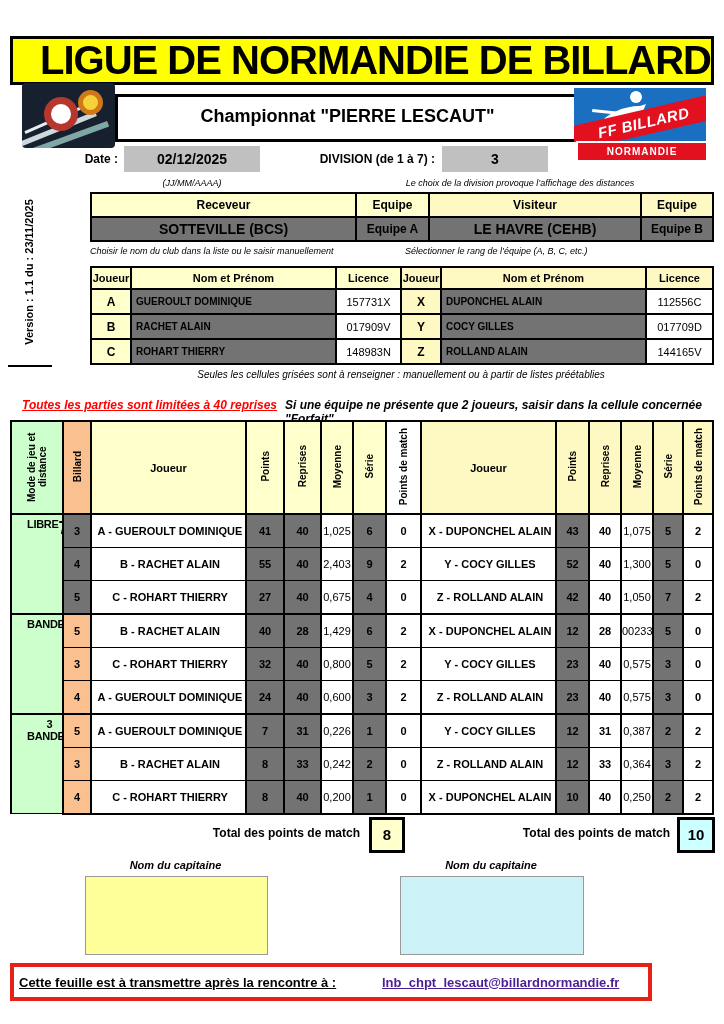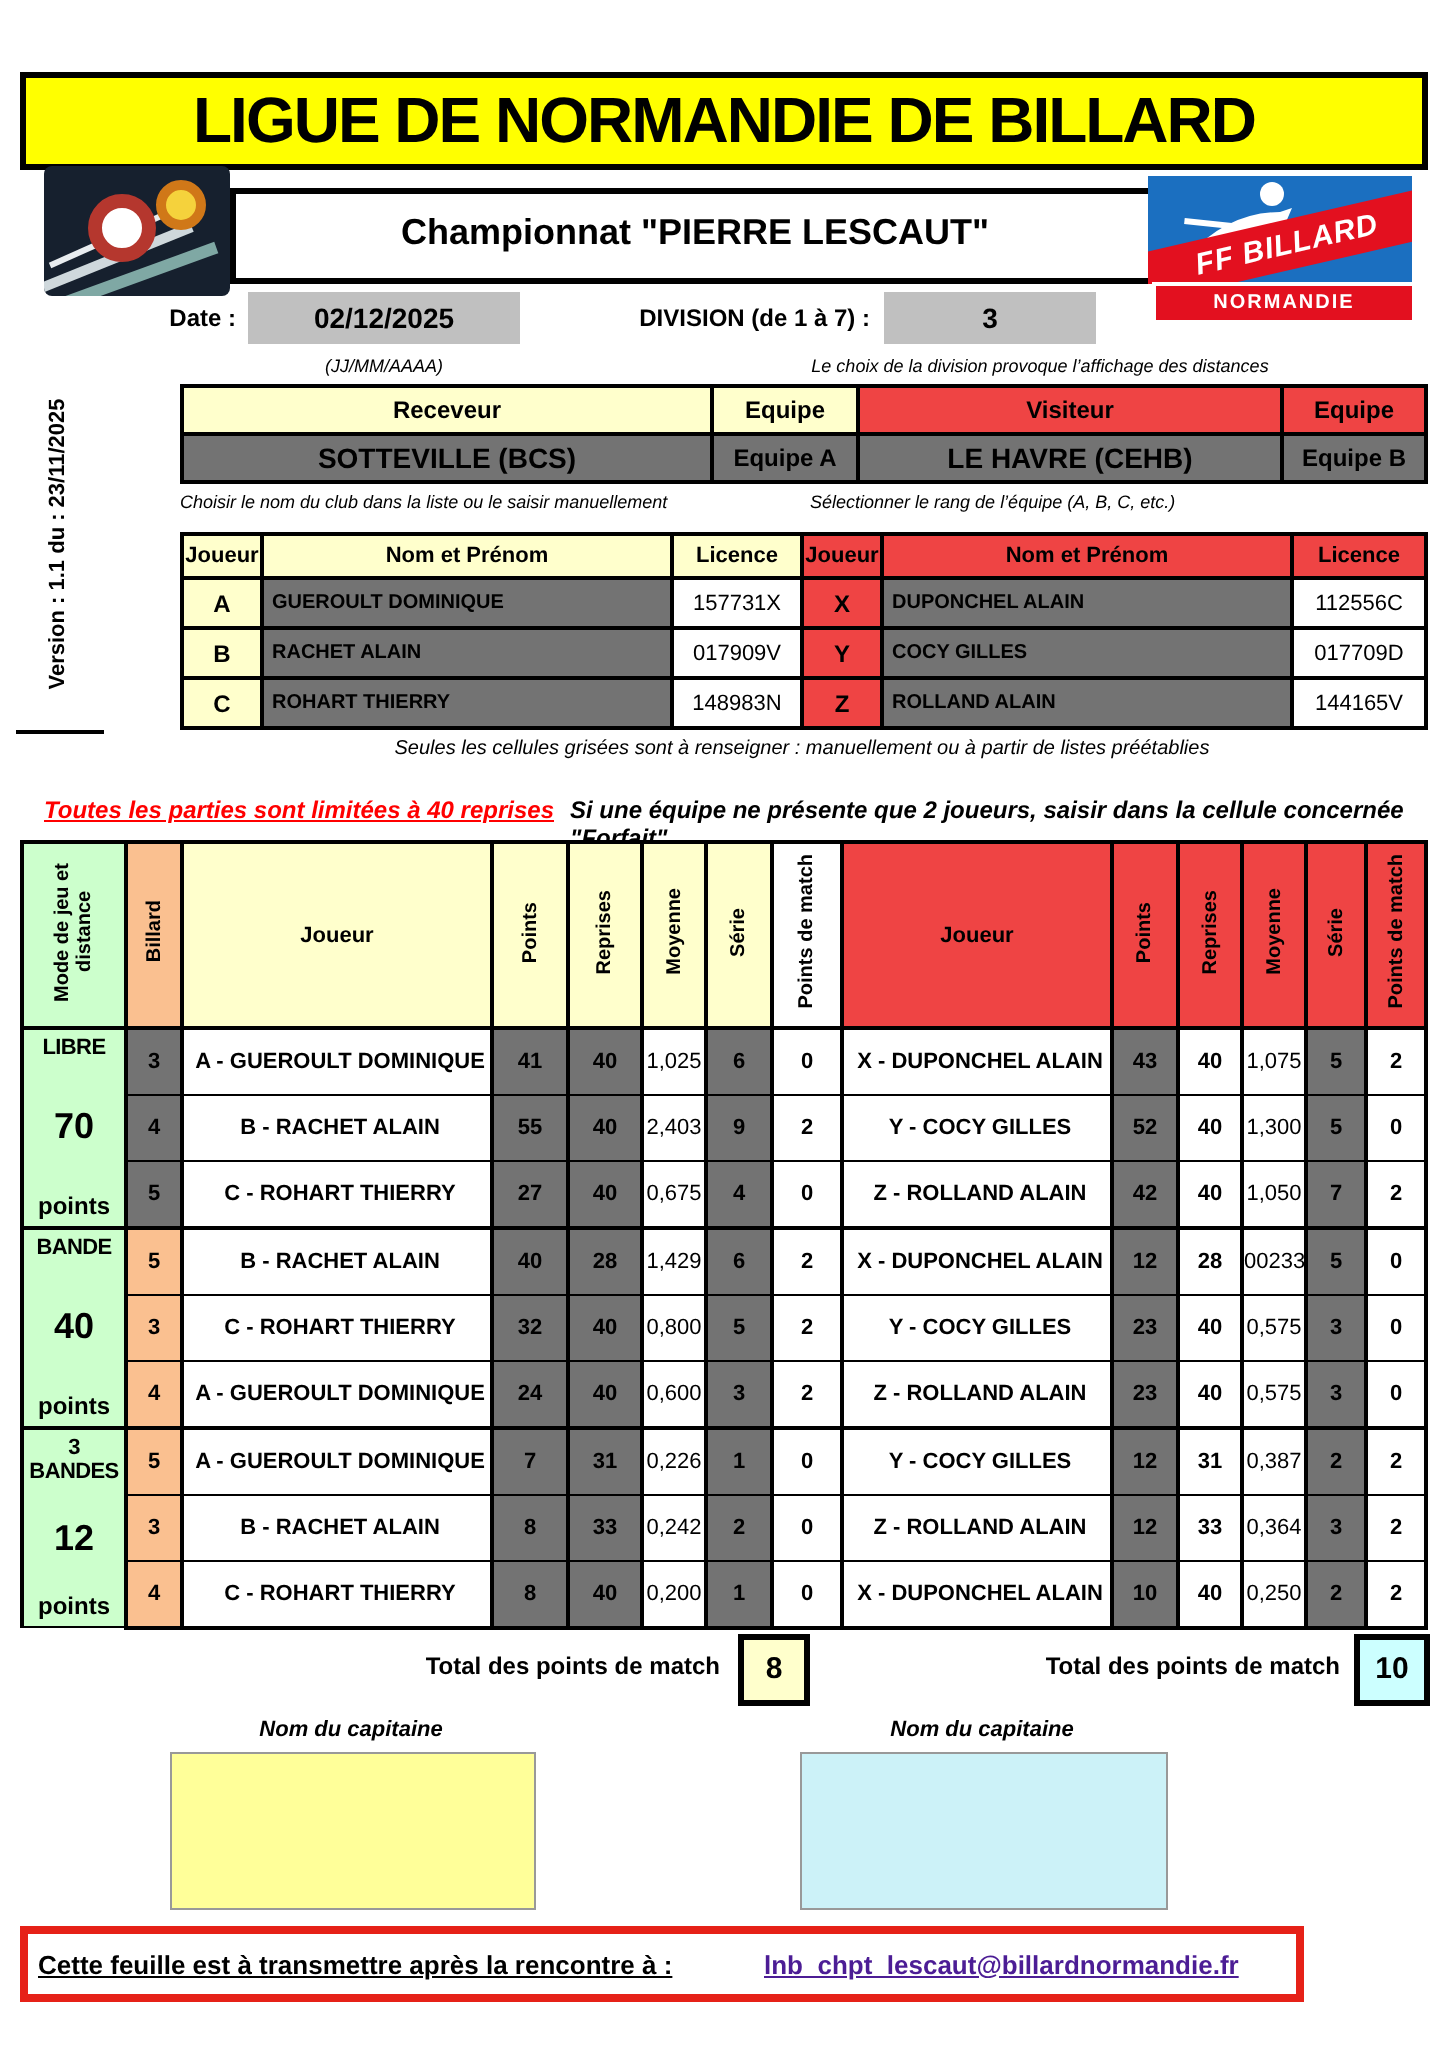--- a/index.html
+++ b/index.html
@@ -1,22 +1,22 @@
 <!DOCTYPE html>
 <html><head>
 <meta charset="utf-8">
 <style>
   html,body{margin:0;padding:0;background:#fff;}
   #page{position:relative;width:724px;height:1024px;background:#fff;
         font-family:"Liberation Sans",sans-serif;color:#000;overflow:hidden;}
 
   
   .banner{position:absolute;left:10px;top:36px;width:698px;height:43px;
-          background:#FFFF00;border:3px solid #000;text-align:center;
-          font-weight:bold;font-size:32px;line-height:43px;letter-spacing:-1px;}
+          background:#FFFF00;border:3px solid #000;text-align:right;
+          font-weight:bold;font-size:40px;line-height:43px;letter-spacing:-1px;}
 
   
   .photo-logo{position:absolute;left:22px;top:83px;width:93px;height:65px;
               background:#16202e;border-radius:4px;overflow:hidden;}
   .ball-red{position:absolute;left:22px;top:14px;width:20px;height:20px;border-radius:50%;
             background:#fff;border:7px solid #b5372e;}
   .ball-yellow{position:absolute;left:56px;top:7px;width:15px;height:15px;border-radius:50%;
                background:#f5d23c;border:5px solid #d07818;}
   .cue1{position:absolute;left:-8px;top:44px;width:85px;height:5px;background:#cfd8dc;
         transform:rotate(-22deg);}
@@ -61,21 +61,21 @@
   table{border-collapse:collapse;table-layout:fixed;}
   td,th{padding:0;overflow:hidden;vertical-align:middle;}
 
   
   .teams{position:absolute;left:90px;top:192px;width:622px;}
   .teams td{border:2px solid #000;text-align:center;font-weight:bold;}
   .teams tr{height:24px;}
   .teams .hdr{font-size:12px;}
   .teams .club{font-size:14px;}
   .teams .eq{font-size:12px;}
-  .bg-yel{background:#FFFFCC;} .bg-cyn{background:#ef4444;margin-left:46px;}
+  .bg-yel{background:#FFFFCC;} .bg-cyn{background:#fef9c3;margin-left:46px;}
   .bg-gry{background:#737373;} .bg-grn{background:#CCFFCC;}
   .bg-org{background:#FAC090;} .bg-wht{background:#FFFFFF;}
 
   .team-hint-left{left:90px;top:246px;width:310px;font-size:9px;}
   .team-hint-right{left:405px;top:246px;width:300px;font-size:9px;}
 
   
   .players{position:absolute;left:90px;top:266px;width:622px;}
   .players td{border:2px solid #000;text-align:center;}
   .players tr{height:25px;}
@@ -98,22 +98,22 @@
   .match td{border:2px solid #000;text-align:center;font-size:11px;}
   .match tr.mhead{height:93px;}
   .match tbody tr{height:31.5px;}
   .match tbody td{border-top-width:1px;border-bottom-width:1px;}
   .match tbody tr.gstart td{border-top-width:2px;}
   .match tbody tr.gend td{border-bottom-width:2px;}
   .vtext{writing-mode:vertical-rl;transform:rotate(180deg);display:inline-block;
          font-weight:bold;font-size:10px;line-height:11px;max-height:88px;}
   .jhead{font-weight:bold;font-size:12px;}
   .mode-cell{background:#CCFFCC;}
-  .mode-wrap{height:92px;display:flex;flex-direction:column;justify-content:space-between;
-             padding:3px 0;}
+  .mode-wrap{height:92px;display:flex;flex-direction:row;justify-content:space-between;
+             padding:3px 15px;}
   .mode-name{font-weight:bold;font-size:11px;letter-spacing:-.3px;}
   .mode-dist{font-weight:bold;font-size:18px;}
   .mode-unit{font-weight:bold;font-size:12px;}
   .bill{font-weight:bold;font-size:11px;}
   .mname{font-weight:bold;font-size:9.5px;text-align:left;padding-left:3px;background:#fff;}
   .num{font-weight:bold;}
   .moy{font-size:10px;background:#fff;}
   .pdm{font-weight:bold;font-size:12px;background:#fff;}
 
   

